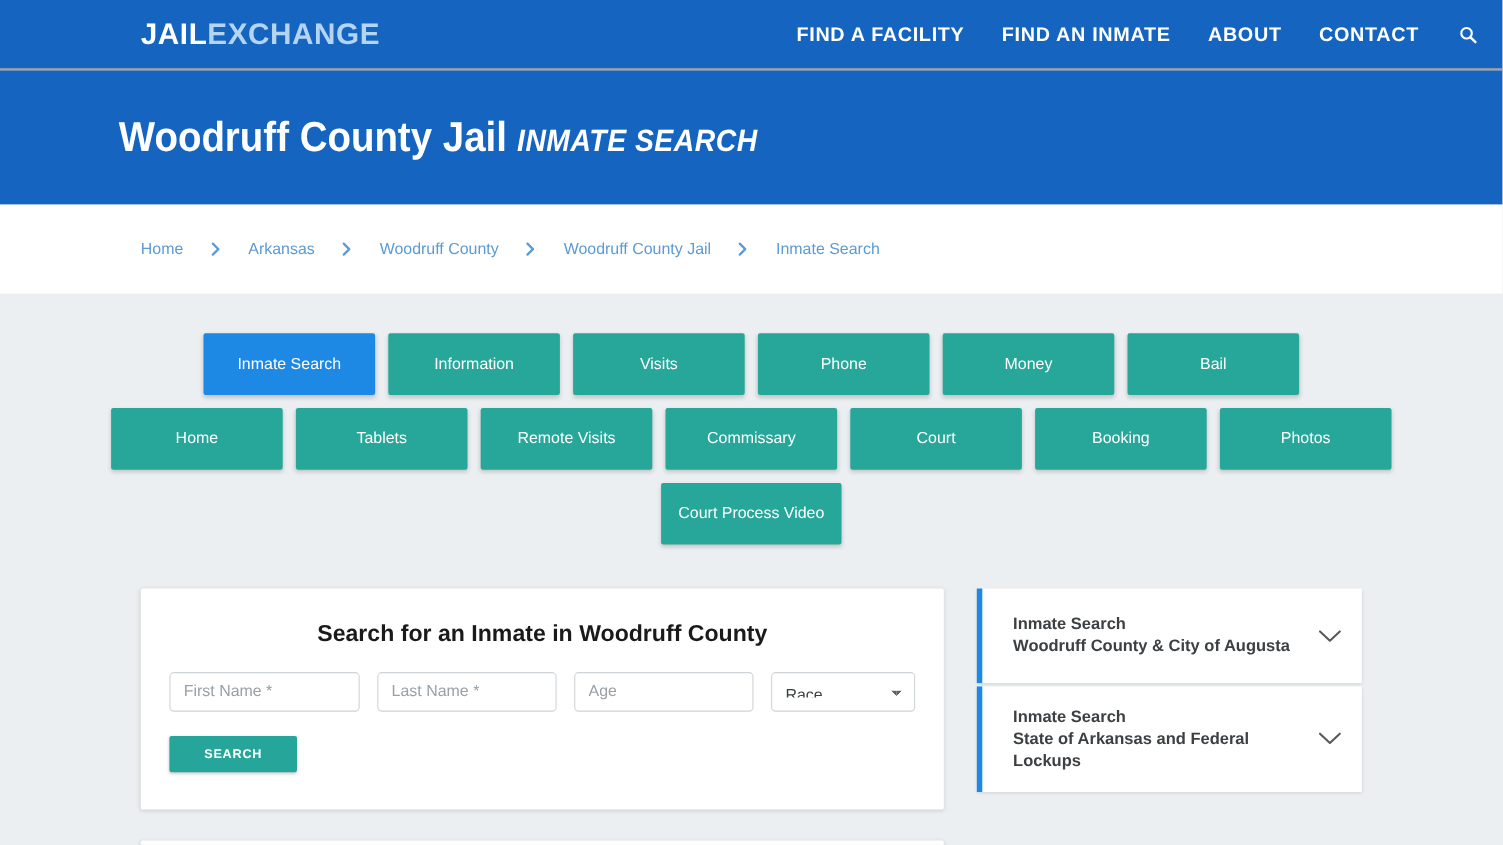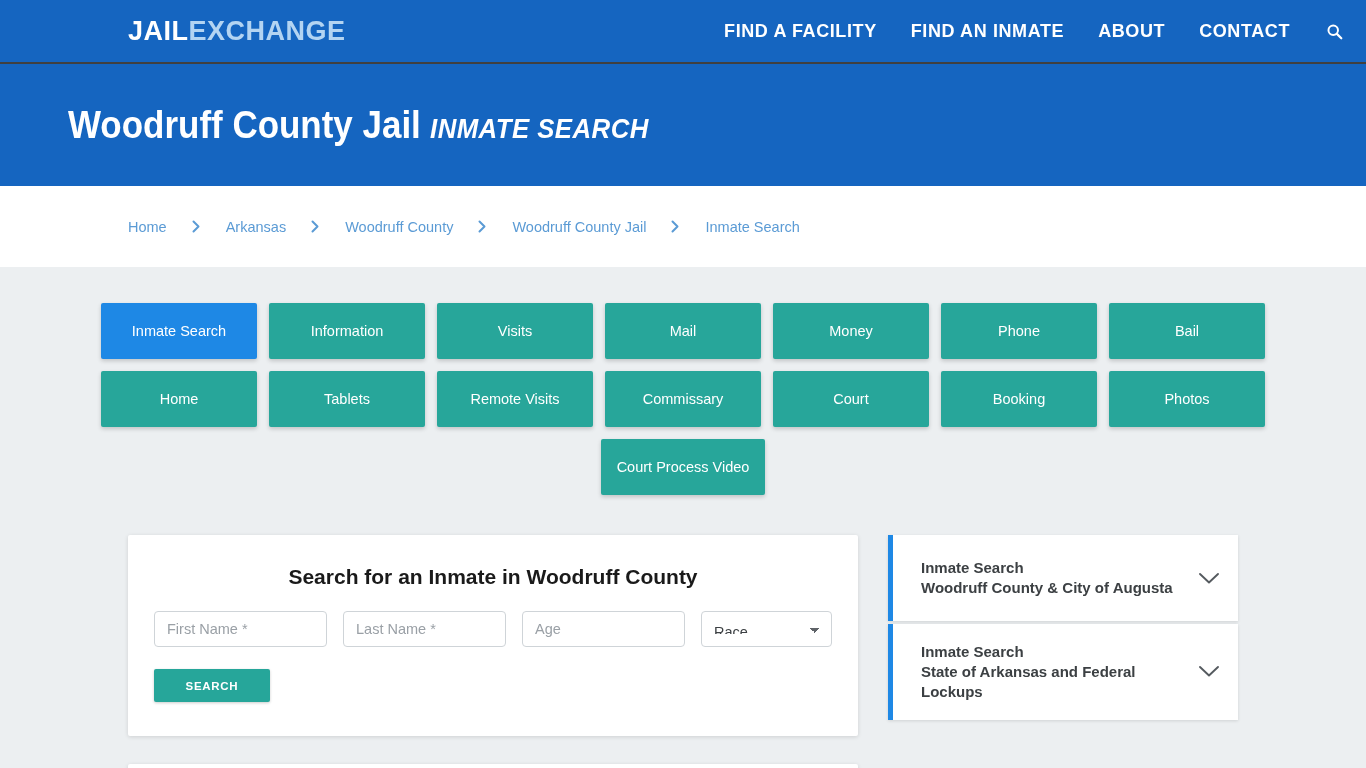--- a/index.html
+++ b/index.html
@@ -10,21 +10,21 @@
     overflow: hidden;
     background: #eceff1;
     font-family: "Liberation Sans", sans-serif;
   }
 
   
   .topnav {
     position: relative;
     height: 64px;
     background: #1565c0;
-    border-bottom: 2px solid #404040;
+    border-bottom: 2px solid #a3a3a3;
     display: flex;
     align-items: center;
     padding: 0 16px 0 128px;
   }
   .logo {
     font-size: 27px;
     font-weight: bold;
     letter-spacing: 0.5px;
     line-height: 1;
     white-space: nowrap;
@@ -53,21 +53,21 @@
     display: flex; align-items: center; justify-content: center;
     width: 20px; height: 20px; cursor: pointer;
   }
 
   
   .hero {
     height: 122px;
     background: #1565c0;
     display: flex;
     align-items: center;
-    padding-left: 68px;
+    padding-left: 108px;
   }
   .hero-title {
     color: #ffffff;
     font-size: 38px;
     font-weight: bold;
     line-height: 1;
     white-space: nowrap;
     transform: scaleX(0.92);
     transform-origin: left center;
   }
@@ -290,23 +290,22 @@
   </nav>
 </div>
 
 <div class="content">
 
   <div class="tabs">
     <div class="tab-row">
       <div class="tab active">Inmate Search</div>
       <div class="tab">Information</div>
       <div class="tab">Visits</div>
-      <div class="tab">Mail</div>
+      <div class="tab">Phone</div>
       <div class="tab">Money</div>
-      <div class="tab">Phone</div>
       <div class="tab">Bail</div>
     </div>
     <div class="tab-row">
       <div class="tab">Home</div>
       <div class="tab">Tablets</div>
       <div class="tab">Remote Visits</div>
       <div class="tab">Commissary</div>
       <div class="tab">Court</div>
       <div class="tab">Booking</div>
       <div class="tab">Photos</div>

